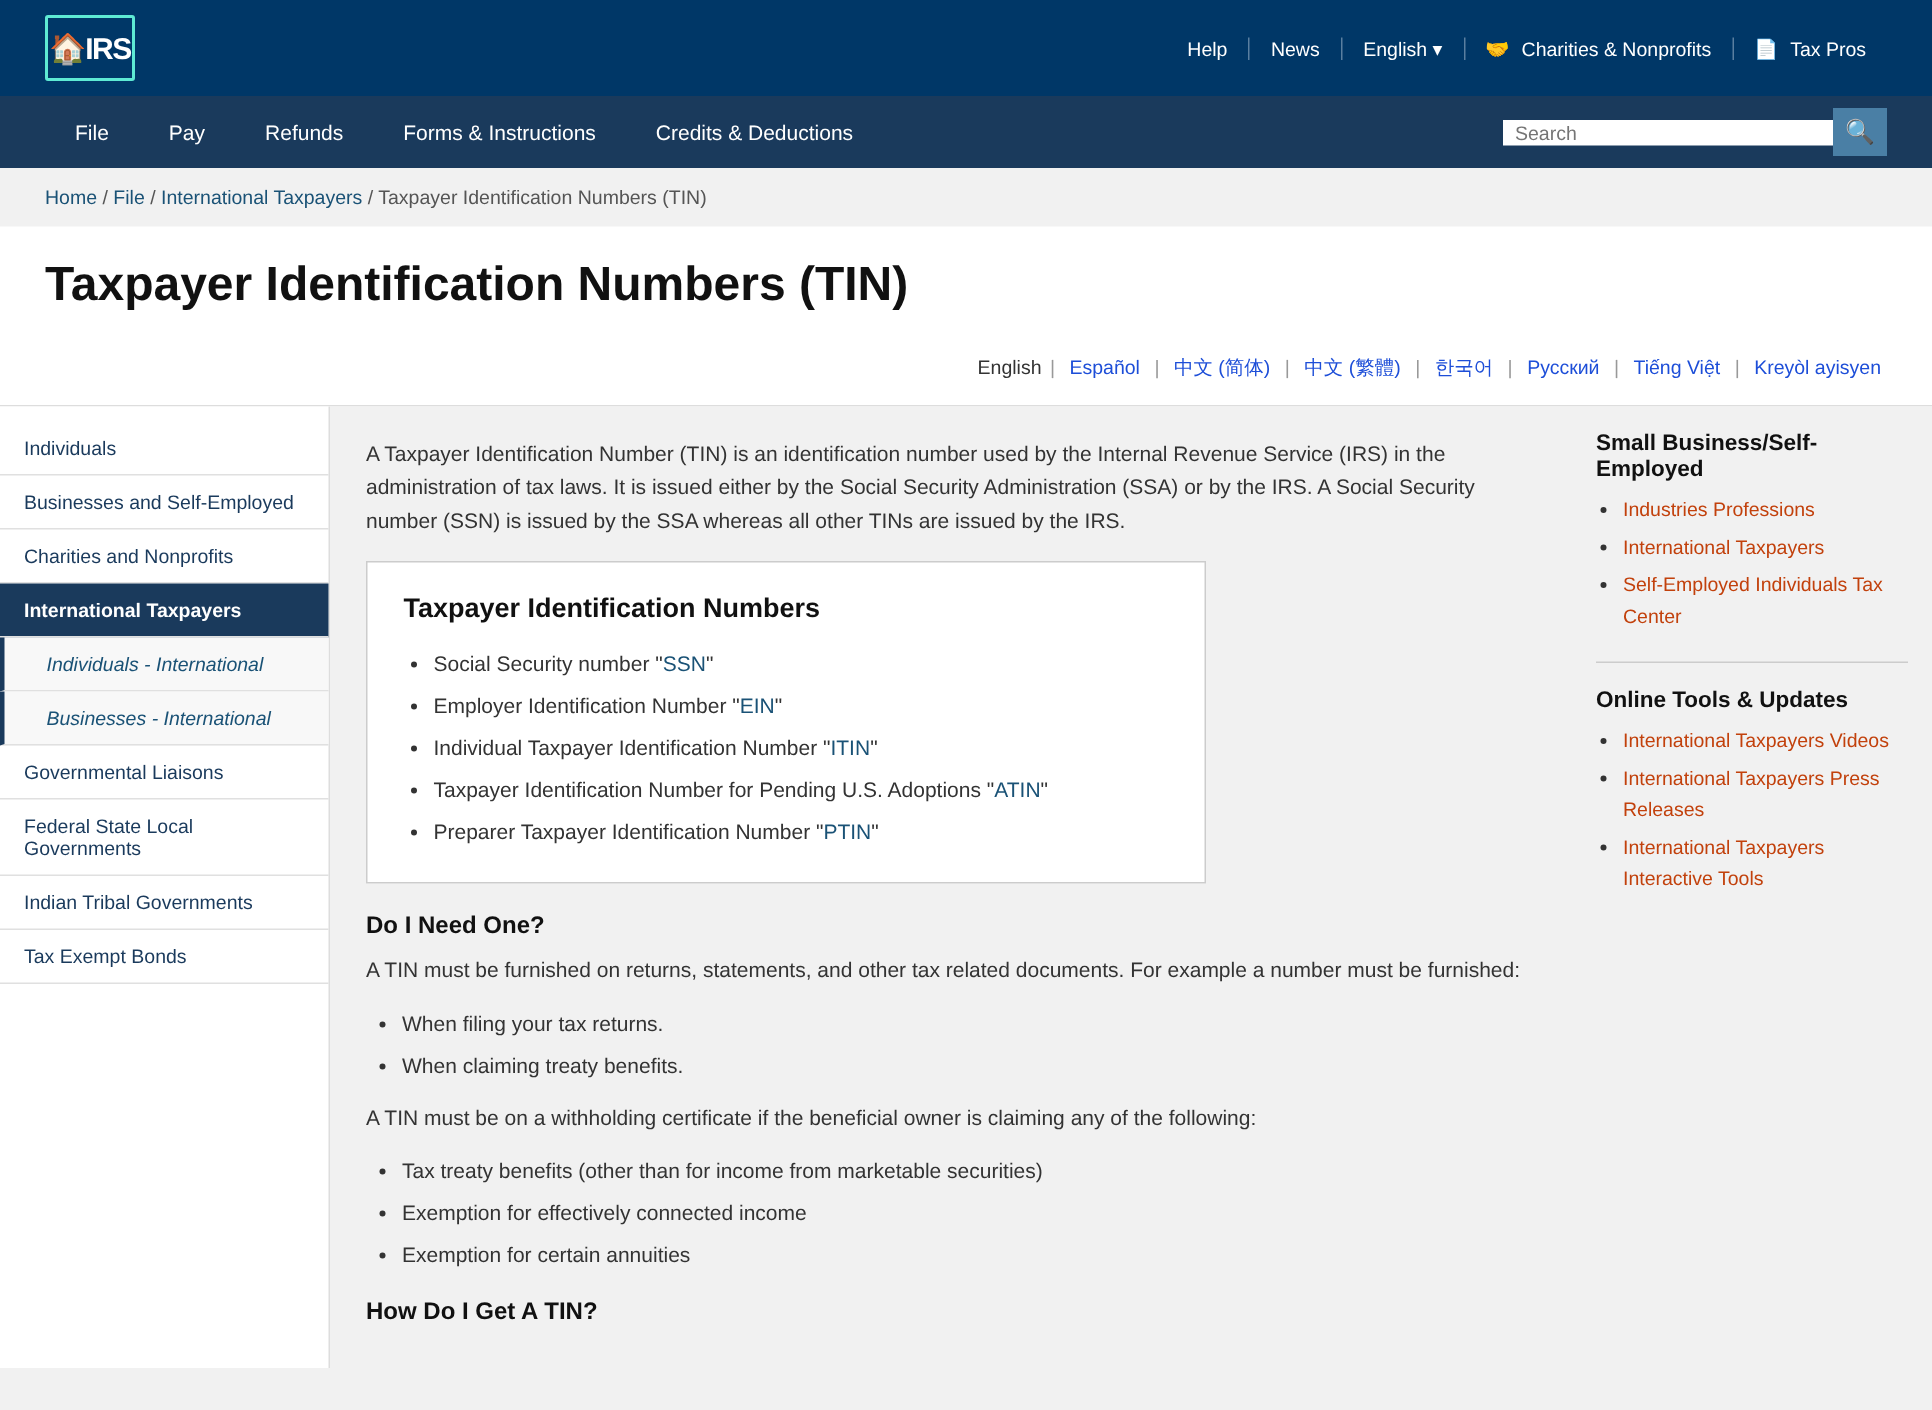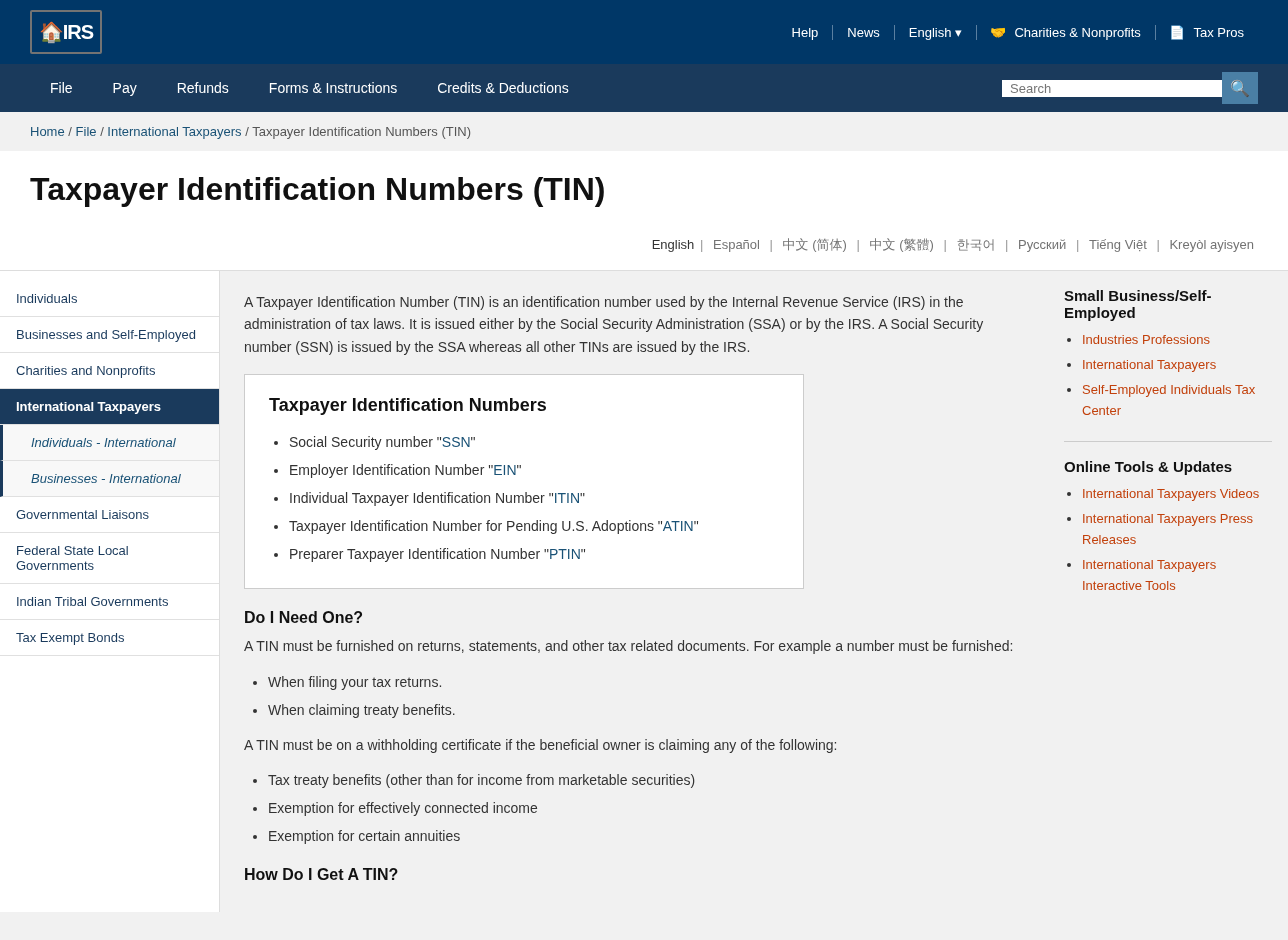--- a/index.html
+++ b/index.html
@@ -14,24 +14,24 @@
       align-items: center;
       justify-content: space-between;
       height: 64px;
     }
     .top-bar-logo {
       display: flex;
       align-items: center;
       gap: 8px;
     }
     .irs-logo-box {
-      width: 72px;
+      width: 60px;
       height: 44px;
       background: #003767;
-      border: 2px solid #737373;
+      border: 2px solid #5eead4;
       display: flex;
       align-items: center;
       justify-content: center;
       color: white;
       font-size: 11px;
       font-weight: bold;
       border-radius: 2px;
     }
     .top-bar-links {
       display: flex;
@@ -119,21 +119,21 @@
     
     .lang-selector {
       background: white;
       padding: 8px 30px 16px 30px;
       text-align: right;
       font-size: 13px;
       color: #333;
       border-bottom: 1px solid #ddd;
     }
     .lang-selector a {
-      color: #737373;
+      color: #1d4ed8;
       text-decoration: none;
       margin: 0 4px;
     }
     .lang-sep { color: #999; margin: 0 2px; }
 
     
     .main-container {
       display: flex;
       background: #f1f1f1;
       padding: 0;

